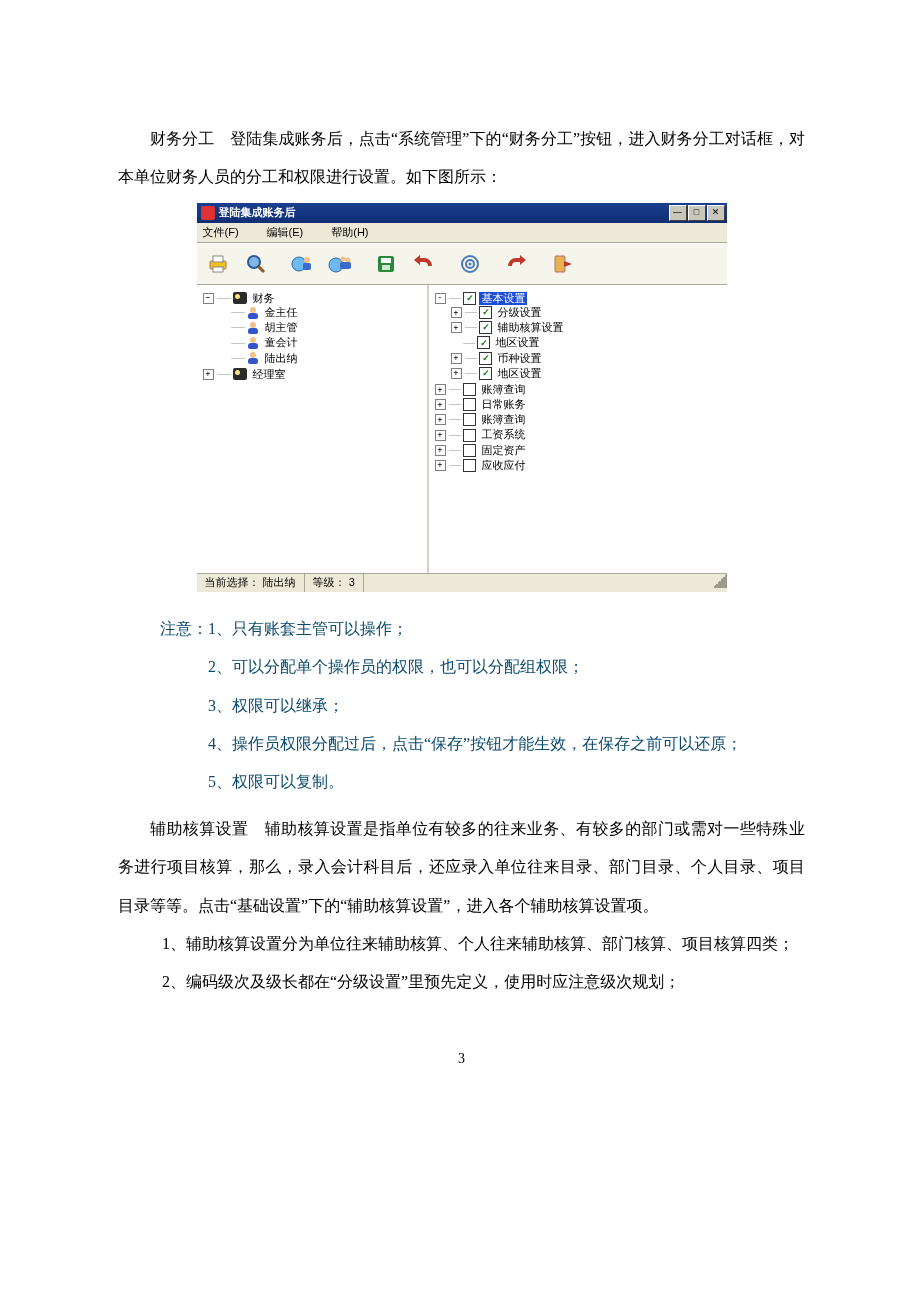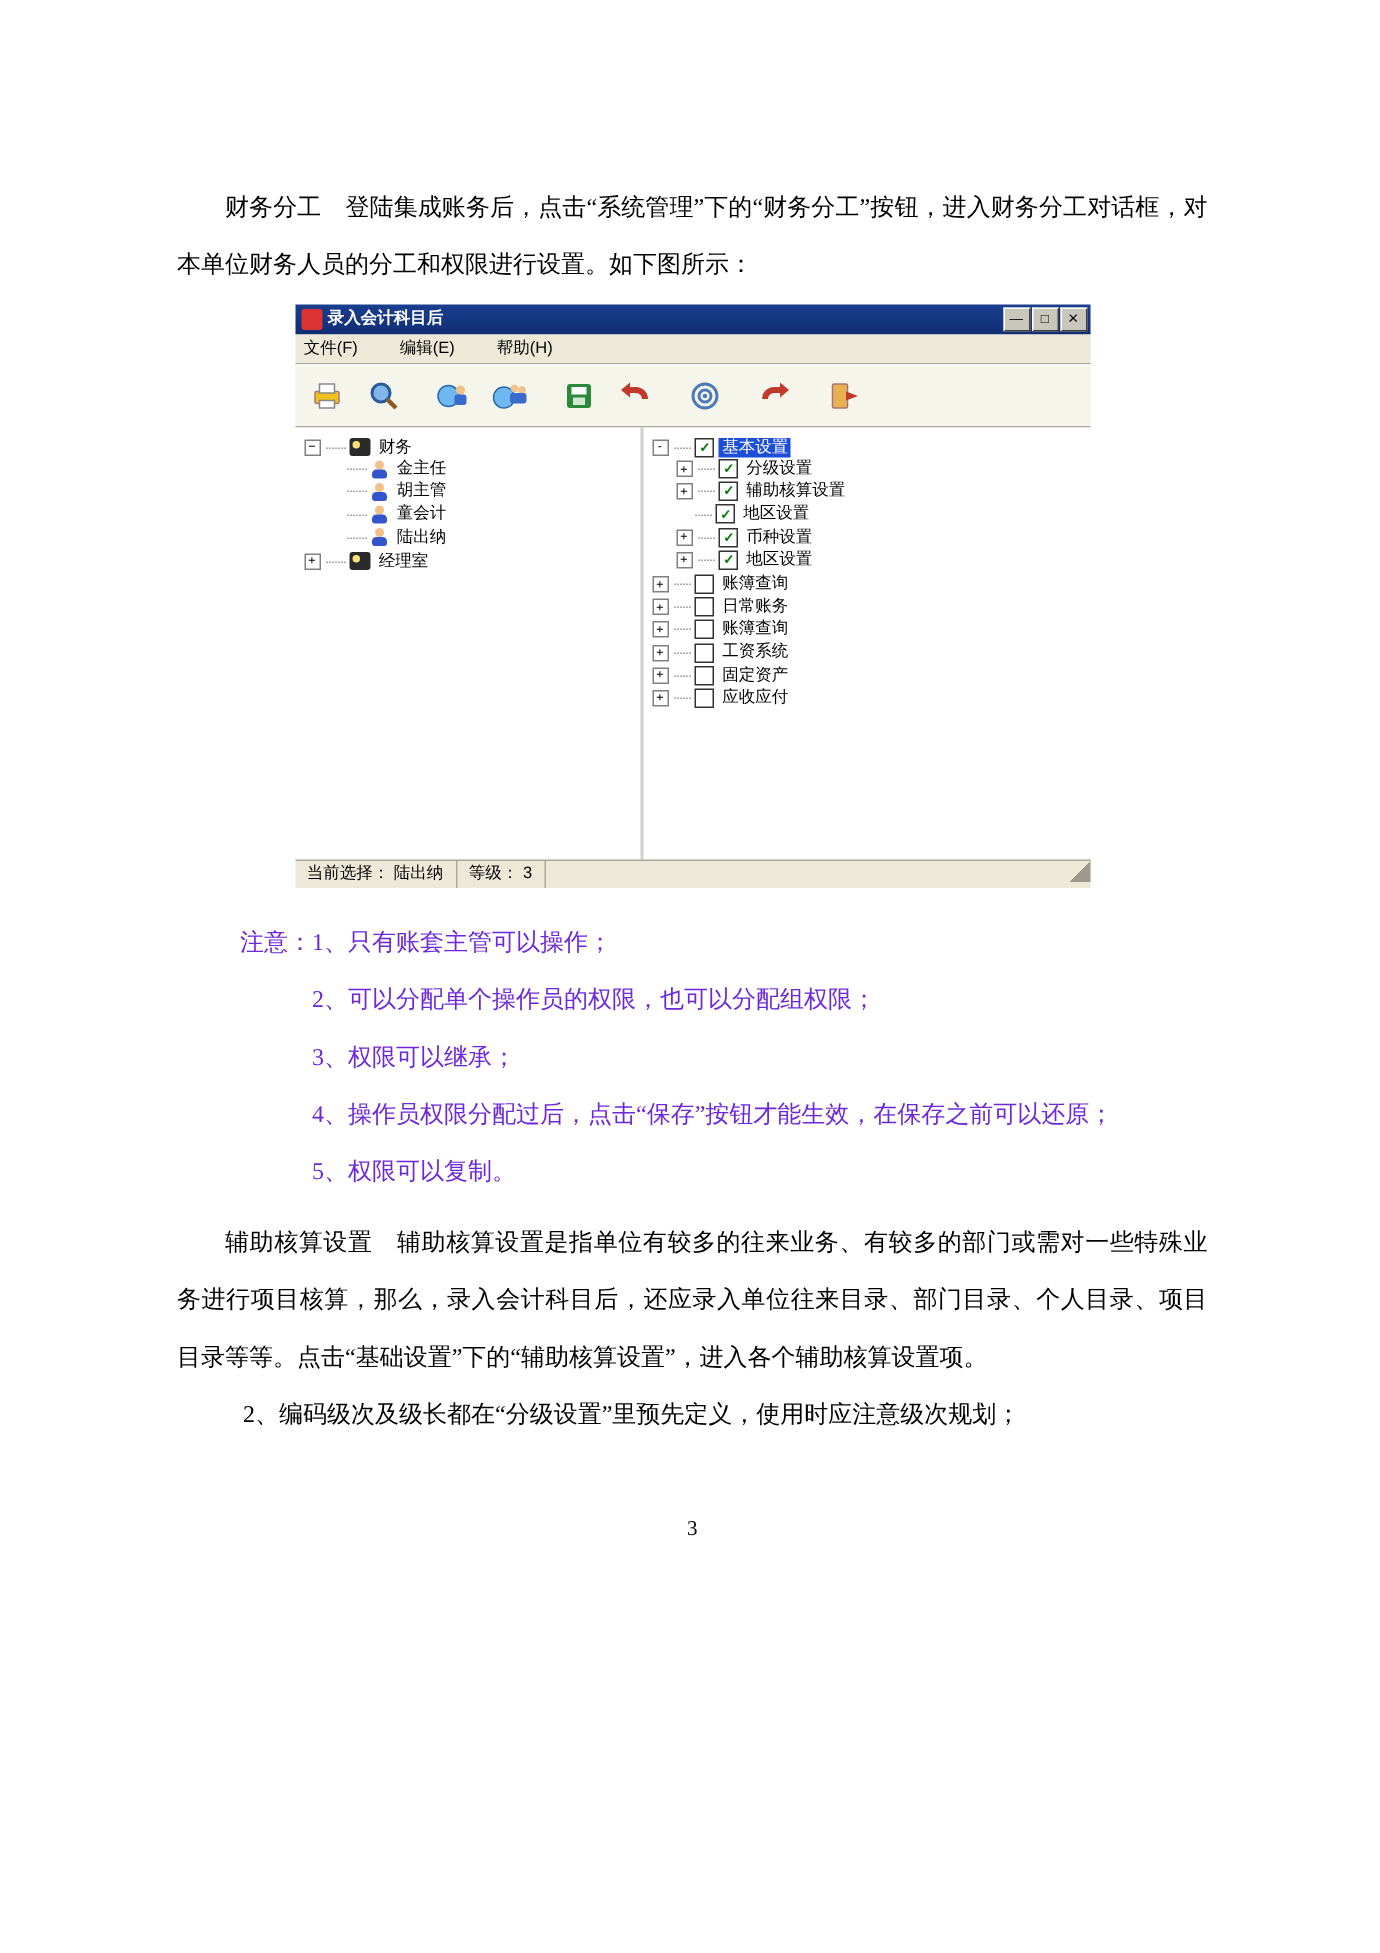--- a/index.html
+++ b/index.html
@@ -14,21 +14,21 @@
     font-size: 16px;
     line-height: 2.4;
   }
   .para {
     text-align: justify;
     margin: 0;
   }
   .indent { text-indent: 2em; }
   .bold-run { font-weight: 400; }
   .notes {
-    color: #6d28d9;
+    color: #0c4a6e;
     padding-left: 42px;
     margin: 14px 0 8px 0;
   }
   .notes .line { margin: 0; line-height: 2.4; }
   .notes .sub { padding-left: 48px; }
   .app-wrap {
     width: 530px;
     margin: 6px auto 18px auto;
     font-family: Tahoma, "Microsoft Sans Serif", sans-serif;
     font-size: 11px;
@@ -158,21 +158,21 @@
 
 <div class="page">
 
   <p class="para indent">
     <span class="bold-run">财务分工</span><span>　登陆集成账务后，点击“系统管理”下的“财务分工”按钮，进入财务分工对话框，对本单位财务人员的分工和权限进行设置。如下图所示：</span>
   </p>
 
   <div class="app-wrap">
     <div class="titlebar">
       <span class="tb-icon"></span>
-      <span class="tb-title">录入会计科目后</span>
+      <span class="tb-title">登陆集成账务后</span>
       <div class="win-btns">
         <div class="win-btn">—</div>
         <div class="win-btn">□</div>
         <div class="win-btn">✕</div>
       </div>
     </div>
     <div class="menubar">
       <span><span>文件(F)</span></span>
       <span><span>编辑(E)</span></span>
       <span><span>帮助(H)</span></span>
@@ -421,16 +421,17 @@
     <p class="line sub">2、可以分配单个操作员的权限，也可以分配组权限；</p>
     <p class="line sub">3、权限可以继承；</p>
     <p class="line sub">4、操作员权限分配过后，点击“保存”按钮才能生效，在保存之前可以还原；</p>
     <p class="line sub">5、权限可以复制。</p>
   </div>
 
   <p class="para indent">
     <span class="bold-run">辅助核算设置</span><span>　辅助核算设置是指单位有较多的往来业务、有较多的部门或需对一些特殊业务进行项目核算，那么，录入会计科目后，还应录入单位往来目录、部门目录、个人目录、项目目录等等。点击“基础设置”下的“辅助核算设置”，进入各个辅助核算设置项。</span>
   </p>
 
+  <p class="para" style="padding-left:44px; text-indent:0;">1、辅助核算设置分为单位往来辅助核算、个人往来辅助核算、部门核算、项目核算四类；</p>
   <p class="para" style="padding-left:44px; text-indent:0;">2、编码级次及级长都在“分级设置”里预先定义，使用时应注意级次规划；</p>
 
   <div class="page-num">3</div>
 </div>
 
 </body></html>

